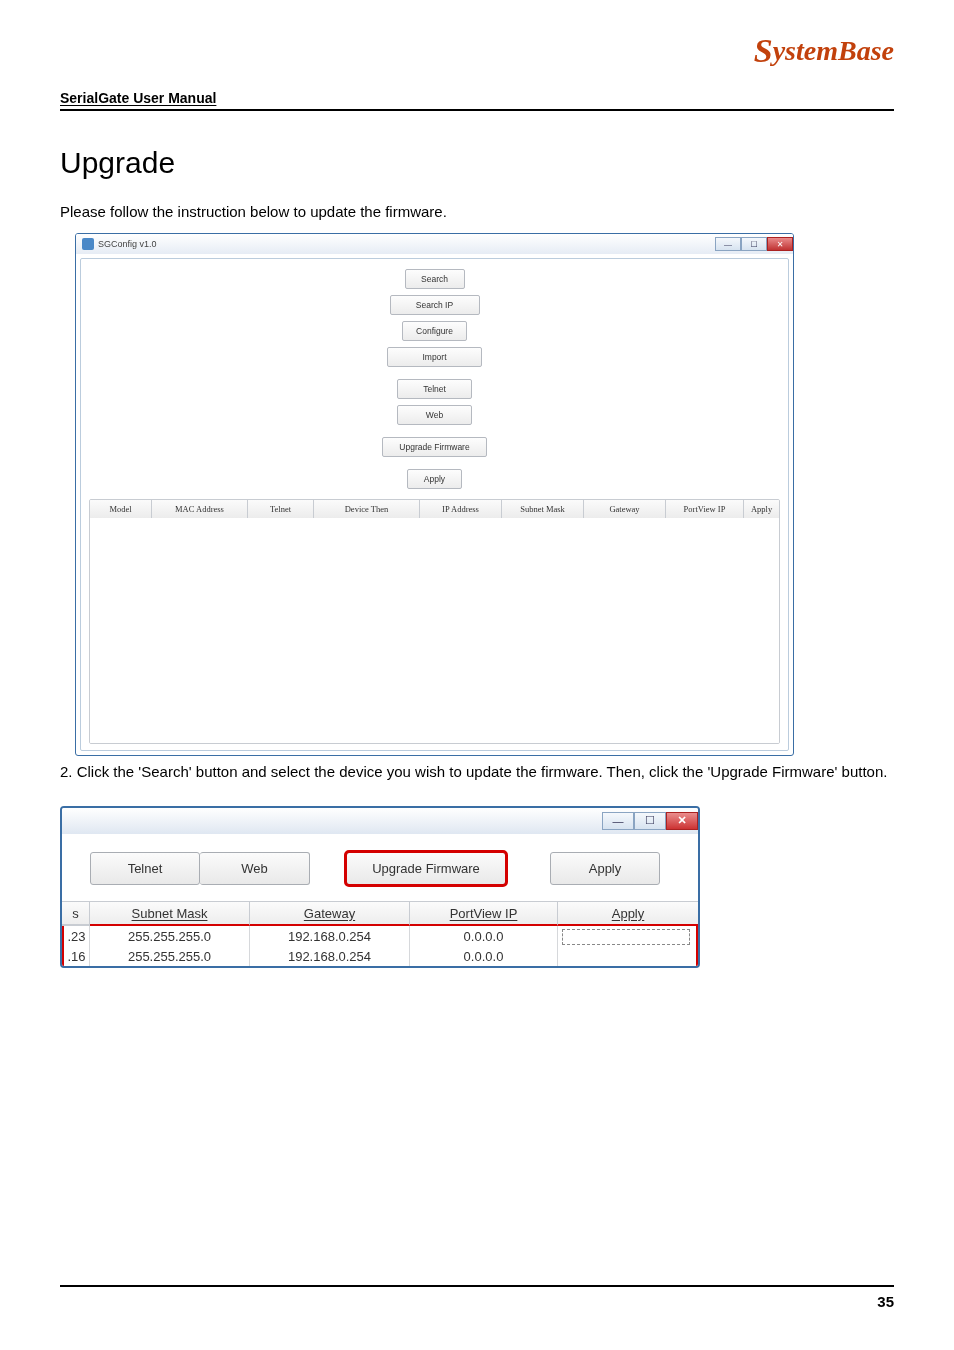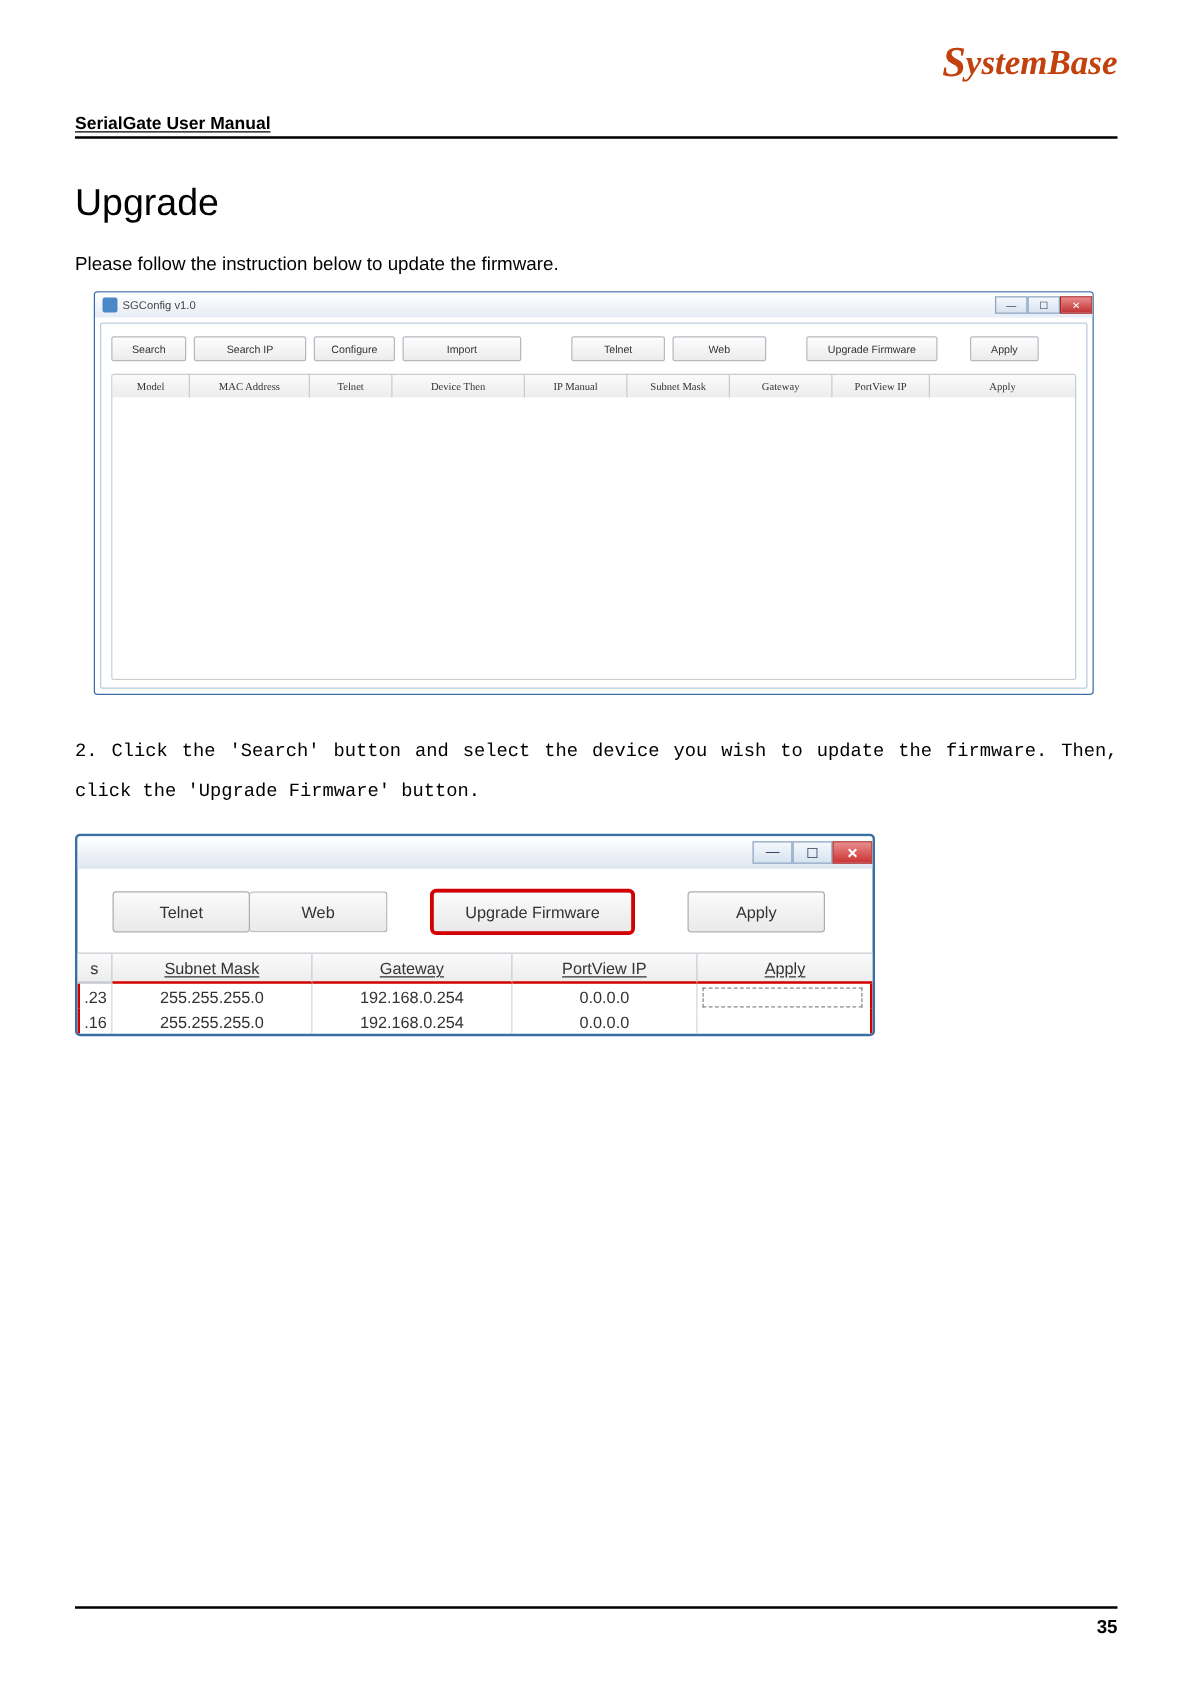--- a/index.html
+++ b/index.html
@@ -53,21 +53,21 @@
   }
   .step {
     font-size: 15px;
     margin-top: 35px;
     margin-bottom: 6px;
   }
 
   
   .win1 {
     margin-left: 15px;
-    width: 800px;
+    width: 719px;
     border: 1px solid #3a6ea5;
     border-radius: 3px;
     overflow: hidden;
     background: #fff;
   }
   .win1 .chrome {
     height: 20px;
     background: linear-gradient(#fff, #e6ecf5);
     display: flex;
     align-items: center;
@@ -88,21 +88,21 @@
     color:#335;
   }
   .win1 .chrome .wb.close { background: linear-gradient(#e98a8a,#c03333); color:#fff; border-color:#a22; }
   .win1 .inner {
     border: 1px solid #bcd;
     margin: 4px;
     padding: 10px 8px 6px 8px;
     background: #fff;
     border-radius: 2px;
   }
-  .btnrow { display: flex; gap: 6px; margin-bottom: 10px; align-items: center; }
+  .btnrow { display: flex; gap: 6px; margin-bottom: 10px; align-items: center; flex-direction: column; }
   .wbtn {
     font-size: 8.5px;
     padding: 4px 0;
     border: 1px solid #b5b9c0;
     background: linear-gradient(#fdfdfd,#ececec);
     border-radius: 2px;
     text-align: center;
     color: #333;
   }
   .tbl1 {
@@ -117,23 +117,21 @@
     text-align: center;
     border-right: 1px solid #c8ccd2;
     color: #333;
   }
   .th1:last-child { border-right: none; }
   .tbl1-body { height: 225px; background: #fff; }
 
   .step2 {
     font-size: 15px;
     line-height: 2.1;
-    margin-top: 30px;
     text-align: justify;
-    font-family: Liberation Mono, monospace;
   }
 
   
   .win2 {
     margin-top: 18px;
     margin-left: 0;
     width: 640px;
     border: 2px solid #3a6ea5;
     border-radius: 4px;
     overflow: hidden;
@@ -248,21 +246,21 @@
         <div class="wbtn" style="width:105px">Upgrade Firmware</div>
         <div style="width:14px"></div>
         <div class="wbtn" style="width:55px">Apply</div>
       </div>
       <div class="tbl1">
         <div class="tbl1-head">
           <div class="th1" style="width:62px">Model</div>
           <div class="th1" style="width:96px">MAC Address</div>
           <div class="th1" style="width:66px">Telnet</div>
           <div class="th1" style="width:106px">Device Then</div>
-          <div class="th1" style="width:82px">IP Manual</div>
+          <div class="th1" style="width:82px">IP Address</div>
           <div class="th1" style="width:82px">Subnet Mask</div>
           <div class="th1" style="width:82px">Gateway</div>
           <div class="th1" style="width:78px">PortView IP</div>
           <div class="th1" style="flex:1">Apply</div>
         </div>
         <div class="tbl1-body"></div>
       </div>
     </div>
   </div>
 

